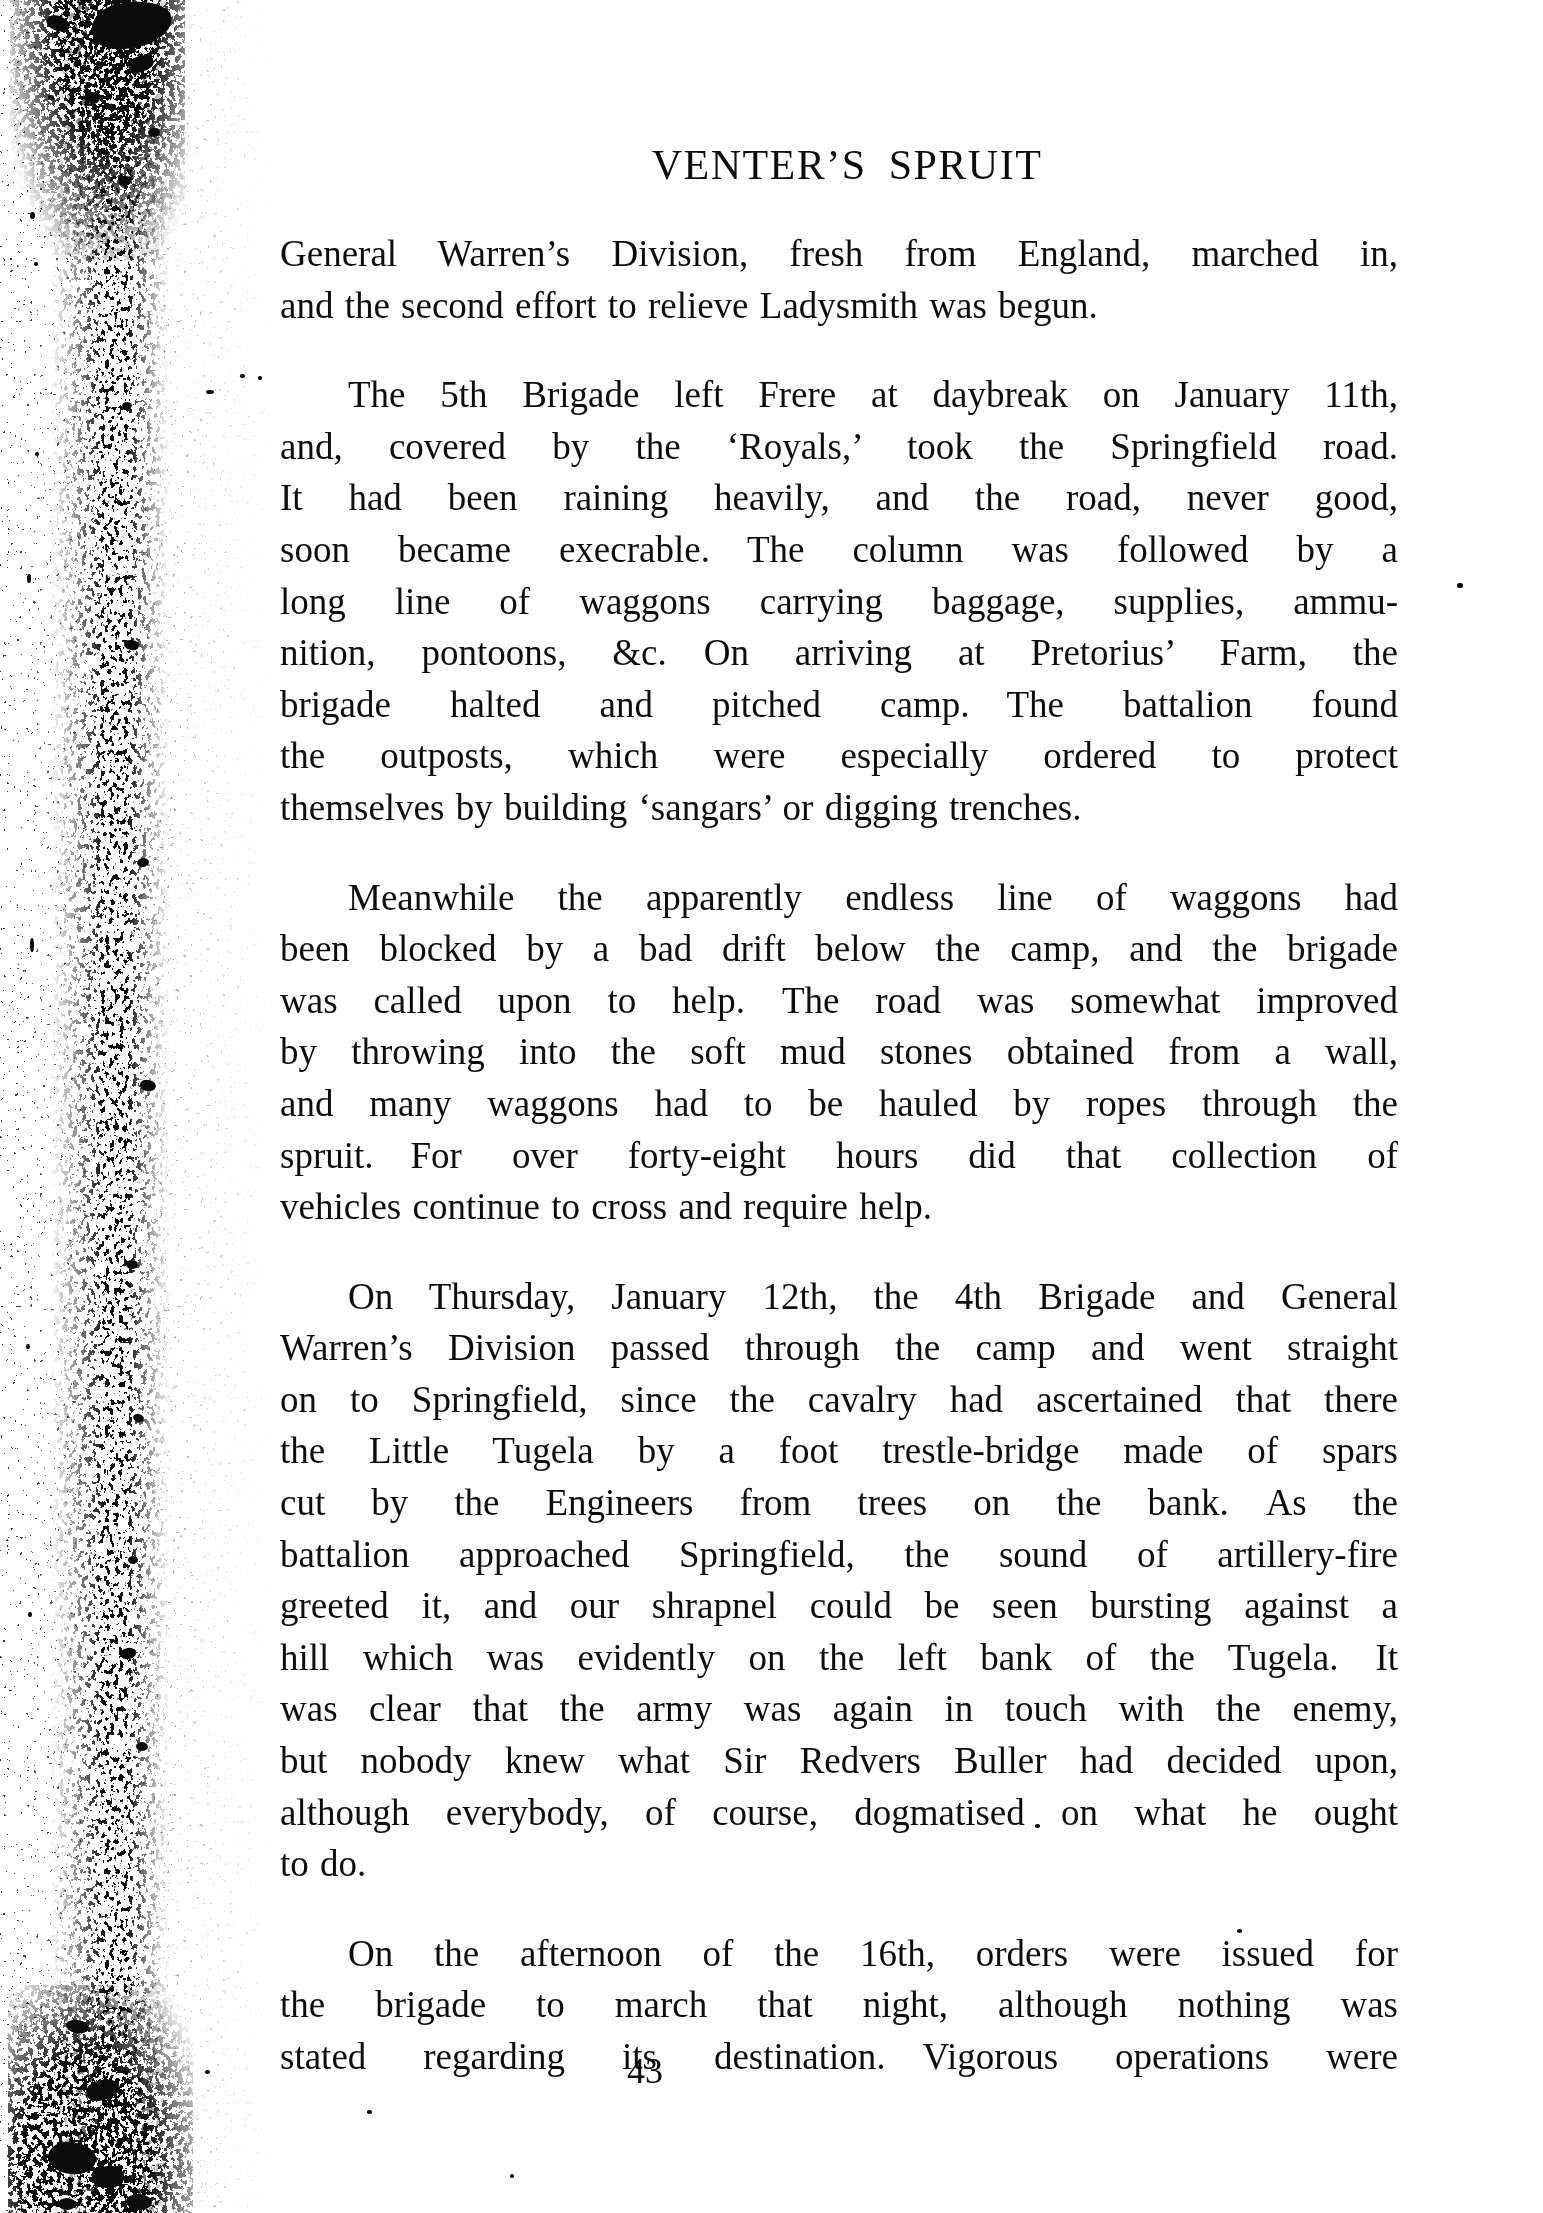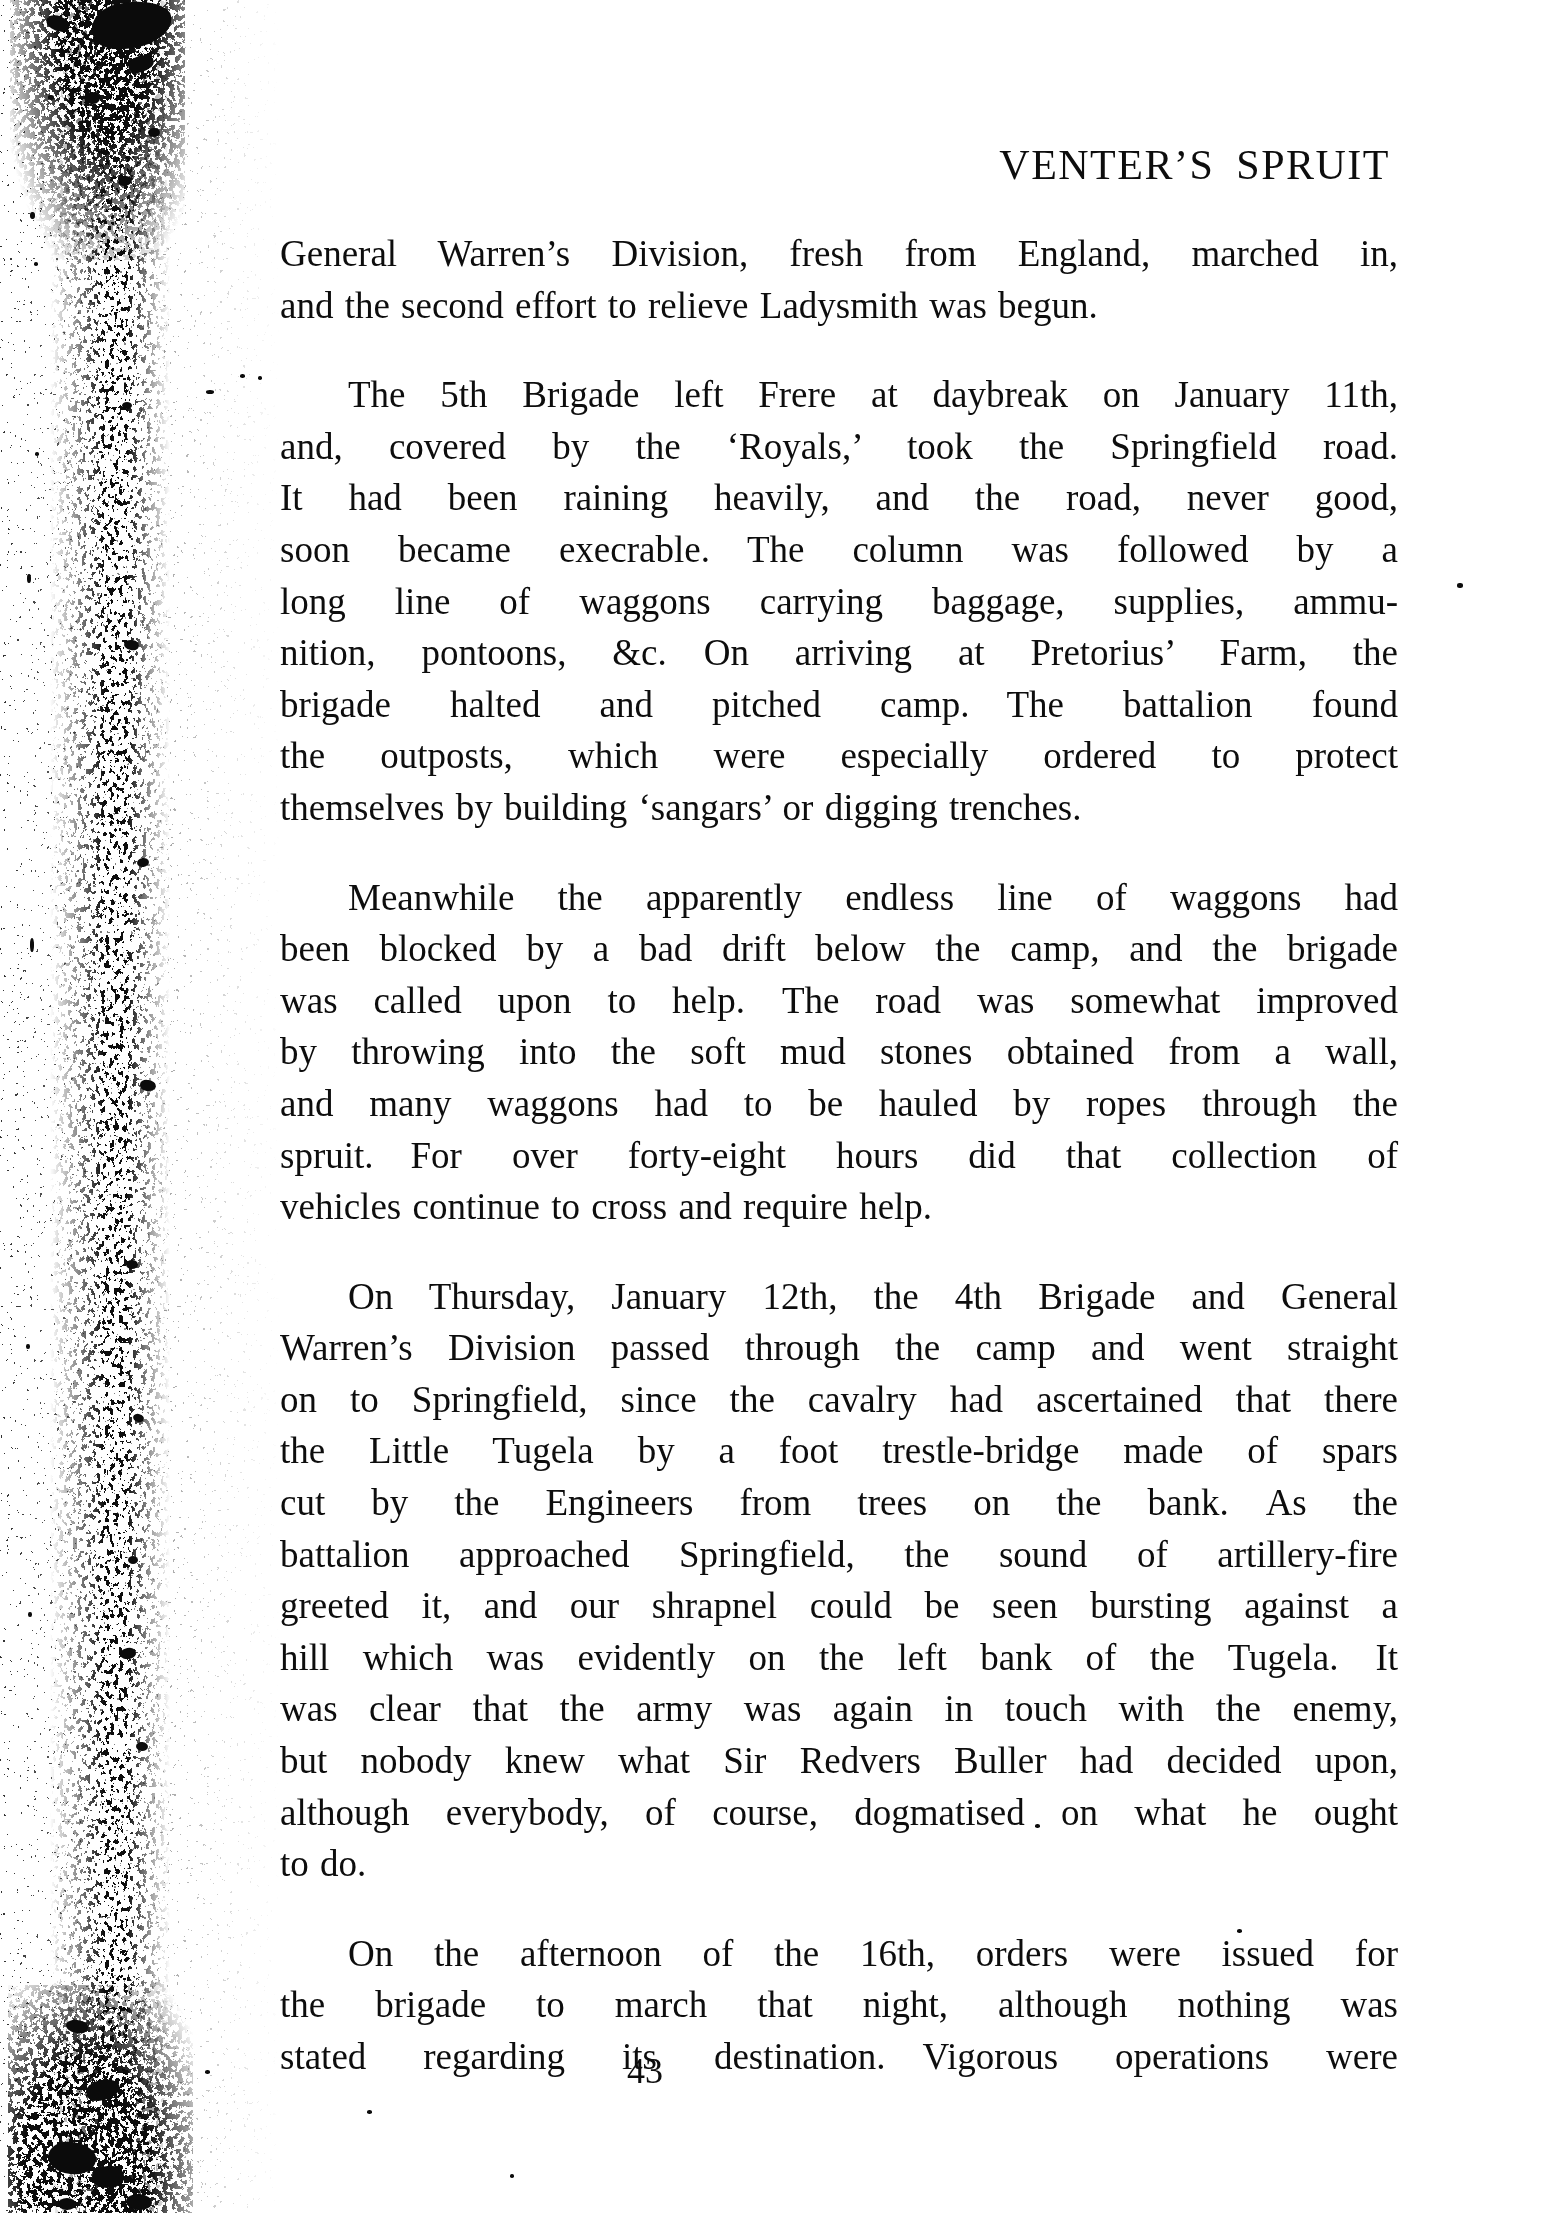--- a/index.html
+++ b/index.html
@@ -6,22 +6,22 @@
   .page{
     position:relative;
     width:1543px;height:2213px;
     background:#ffffff;
     overflow:hidden;
     font-family:"Liberation Serif","DejaVu Serif",serif;
     color:#0d0d0d;
   }
   .running-head{
     position:absolute;
-    top:141px;left:272px;width:1118px;
-    text-align:right;
+    top:141px;left:288px;width:1118px;
+    text-align:center;
     font-size:42px;line-height:48px;
     letter-spacing:1.5px;word-spacing:10px;
     font-weight:normal;
   }
   .body-text{
     position:absolute;
     top:228px;left:280px;width:1118px;
     font-size:37px;
     word-spacing:2px;
   }

